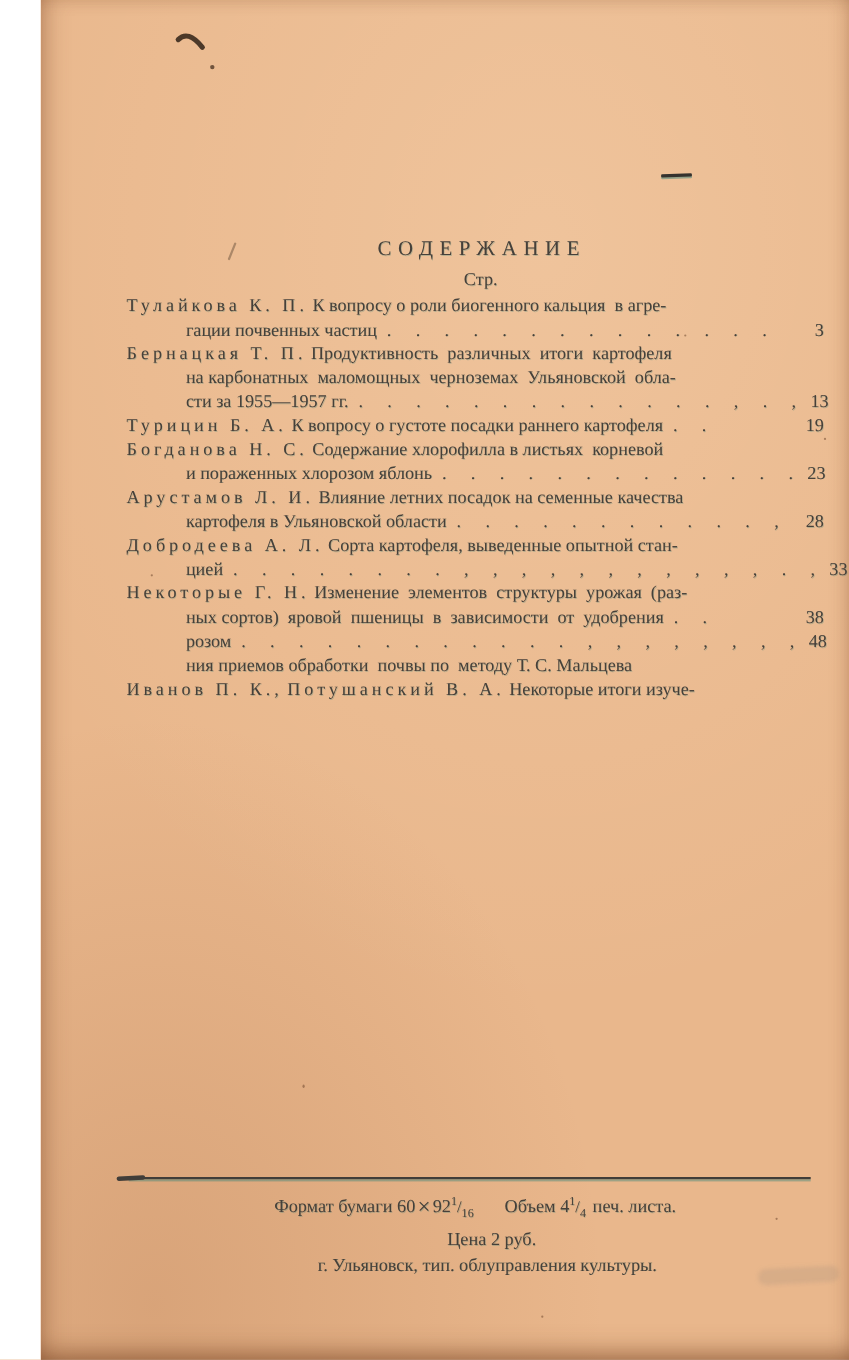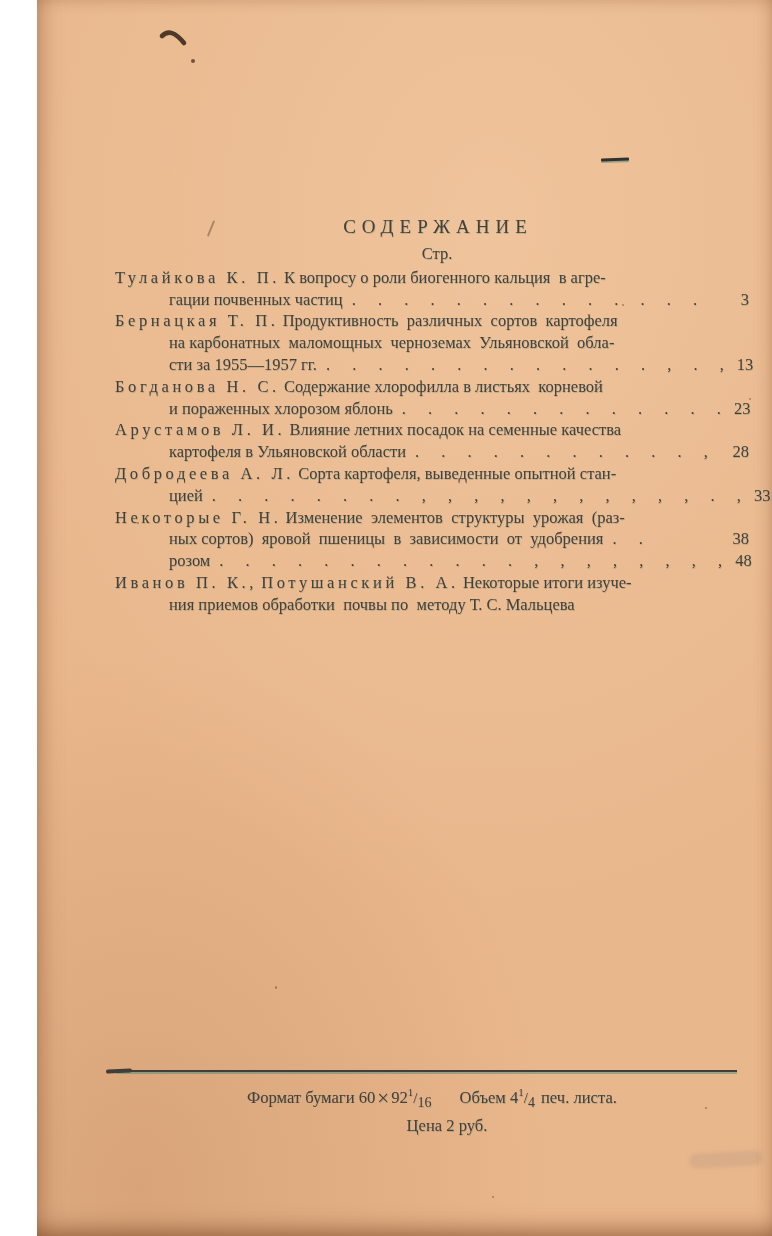--- a/index.html
+++ b/index.html
@@ -67,21 +67,21 @@
   .imprint{
     position:absolute;left:78px;top:1081px;width:634px;
     font-size:16.6px;text-align:center;line-height:23px;
   }
   .imp-line{white-space:pre;}
   .imp-line.l1{transform:translateX(22px);}
   .imp-line.l3{transform:translateX(15px);}
   .imp-line.l4{transform:translateX(11px);}
   .big-x{font-size:21px;margin:0 2px;vertical-align:-2px;}
   .frac sup{font-size:11px;}
-  .frac sub{font-size:14px;text-align:right;}
+  .frac sub{font-size:11px;text-align:right;}
   .frac .fslash{font-size:15px;}
   .mid-gap{margin-left:28px;}
   .end-gap{margin-left:6px;}
 
   
   .pen-mark-svg{position:absolute;left:118px;top:26px;}
   .pen-slash{
     position:absolute;left:173px;top:220px;width:2px;height:17px;
     background:rgba(105,82,60,.5);transform:rotate(22deg);border-radius:1px;
   }
@@ -115,35 +115,37 @@
   <div class="speck" style="left:238px;top:986px;width:2px;height:3px;"></div>
   <div class="speck" style="left:455px;top:1196px;width:2px;height:2px;"></div>
   <div class="speck" style="left:668px;top:1107px;width:2px;height:2px;"></div>
   <div class="smudge"></div>
 
   <div class="toc-title txt">СОДЕРЖАНИЕ</div>
   <div class="str-label txt">Стр.</div>
   <div class="toc-entries txt">
       <div class="toc-line"><span class="line-text"><span class="author">Тулайкова К. П.</span><span> К вопросу о роли биогенного кальция  в агре-</span></span></div>
       <div class="toc-line indent"><span class="line-text"><span>гации почвенных частиц</span><span class="leader">. . . . . . . . . . . . . .</span></span><span class="page-num">3</span></div>
-      <div class="toc-line"><span class="line-text"><span class="author">Бернацкая Т. П.</span><span> Продуктивность  различных  сортов  картофеля</span></span></div>
+      <div class="toc-line"><span class="line-text"><span class="author">Бернацкая Т. П.</span><span> Продуктивность  различных  итоги  картофеля</span></span></div>
       <div class="toc-line indent"><span class="line-text"><span>на карбонатных  маломощных  черноземах  Ульяновской  обла-</span></span></div>
       <div class="toc-line indent"><span class="line-text"><span>сти за 1955—1957 гг.</span><span class="leader">. . . . . . . . . . . . . , . ,</span></span><span class="page-num">13</span></div>
+      <div class="toc-line"><span class="line-text"><span class="author">Турицин Б. А.</span><span> К вопросу о густоте посадки раннего картофеля</span><span class="leader">. .</span></span><span class="page-num">19</span></div>
       <div class="toc-line"><span class="line-text"><span class="author">Богданова Н. С.</span><span> Содержание хлорофилла в листьях  корневой</span></span></div>
       <div class="toc-line indent"><span class="line-text"><span>и пораженных хлорозом яблонь</span><span class="leader">. . . . . . . . . . . . .</span></span><span class="page-num">23</span></div>
       <div class="toc-line"><span class="line-text"><span class="author">Арустамов Л. И.</span><span> Влияние летних посадок на семенные качества</span></span></div>
       <div class="toc-line indent"><span class="line-text"><span>картофеля в Ульяновской области</span><span class="leader">. . . . . . . . . . . ,</span></span><span class="page-num">28</span></div>
       <div class="toc-line"><span class="line-text"><span class="author">Добродеева А. Л.</span><span> Сорта картофеля, выведенные опытной стан-</span></span></div>
       <div class="toc-line indent"><span class="line-text"><span>цией</span><span class="leader">. . . . . . . . , , , , , , , , , , , . ,</span></span><span class="page-num">33</span></div>
       <div class="toc-line"><span class="line-text"><span class="author">Некоторые Г. Н.</span><span> Изменение  элементов  структуры  урожая  (раз-</span></span></div>
       <div class="toc-line indent"><span class="line-text"><span>ных сортов)  яровой  пшеницы  в  зависимости  от  удобрения</span><span class="leader">. .</span></span><span class="page-num">38</span></div>
       <div class="toc-line indent"><span class="line-text"><span>розом</span><span class="leader">. . . . . . . . . . . . , , , , , , , ,</span></span><span class="page-num">48</span></div>
+      <div class="toc-line indent"><span class="line-text"><span>ния приемов обработки  почвы по  методу Т. С. Мальцева</span></span></div>
       <div class="toc-line"><span class="line-text"><span class="author">Иванов П. К.,</span><span> </span><span class="author">Потушанский В. А.</span><span> Некоторые итоги изуче-</span></span></div>
-      <div class="toc-line indent"><span class="line-text"><span>ния приемов обработки  почвы по  методу Т. С. Мальцева</span></span></div>
     </div>
 
   <div class="imprint-rule"></div>
   <div class="imprint txt">
     <div class="imp-line l2"><span>Формат бумаги 60</span><span class="big-x">×</span><span>92</span><span class="frac"><sup>1</sup><span class="fslash">/</span><sub>16</sub></span><span class="mid-gap">Объем 4</span><span class="frac"><sup>1</sup><span class="fslash">/</span><sub>4</sub></span><span class="end-gap">печ. листа.</span></div>
     <div class="imp-line l3">Цена 2 руб.</div>
+    <div class="imp-line l4">г. Ульяновск, тип. облуправления культуры.</div>
   </div>
 
 </div>
 
 </body></html>

